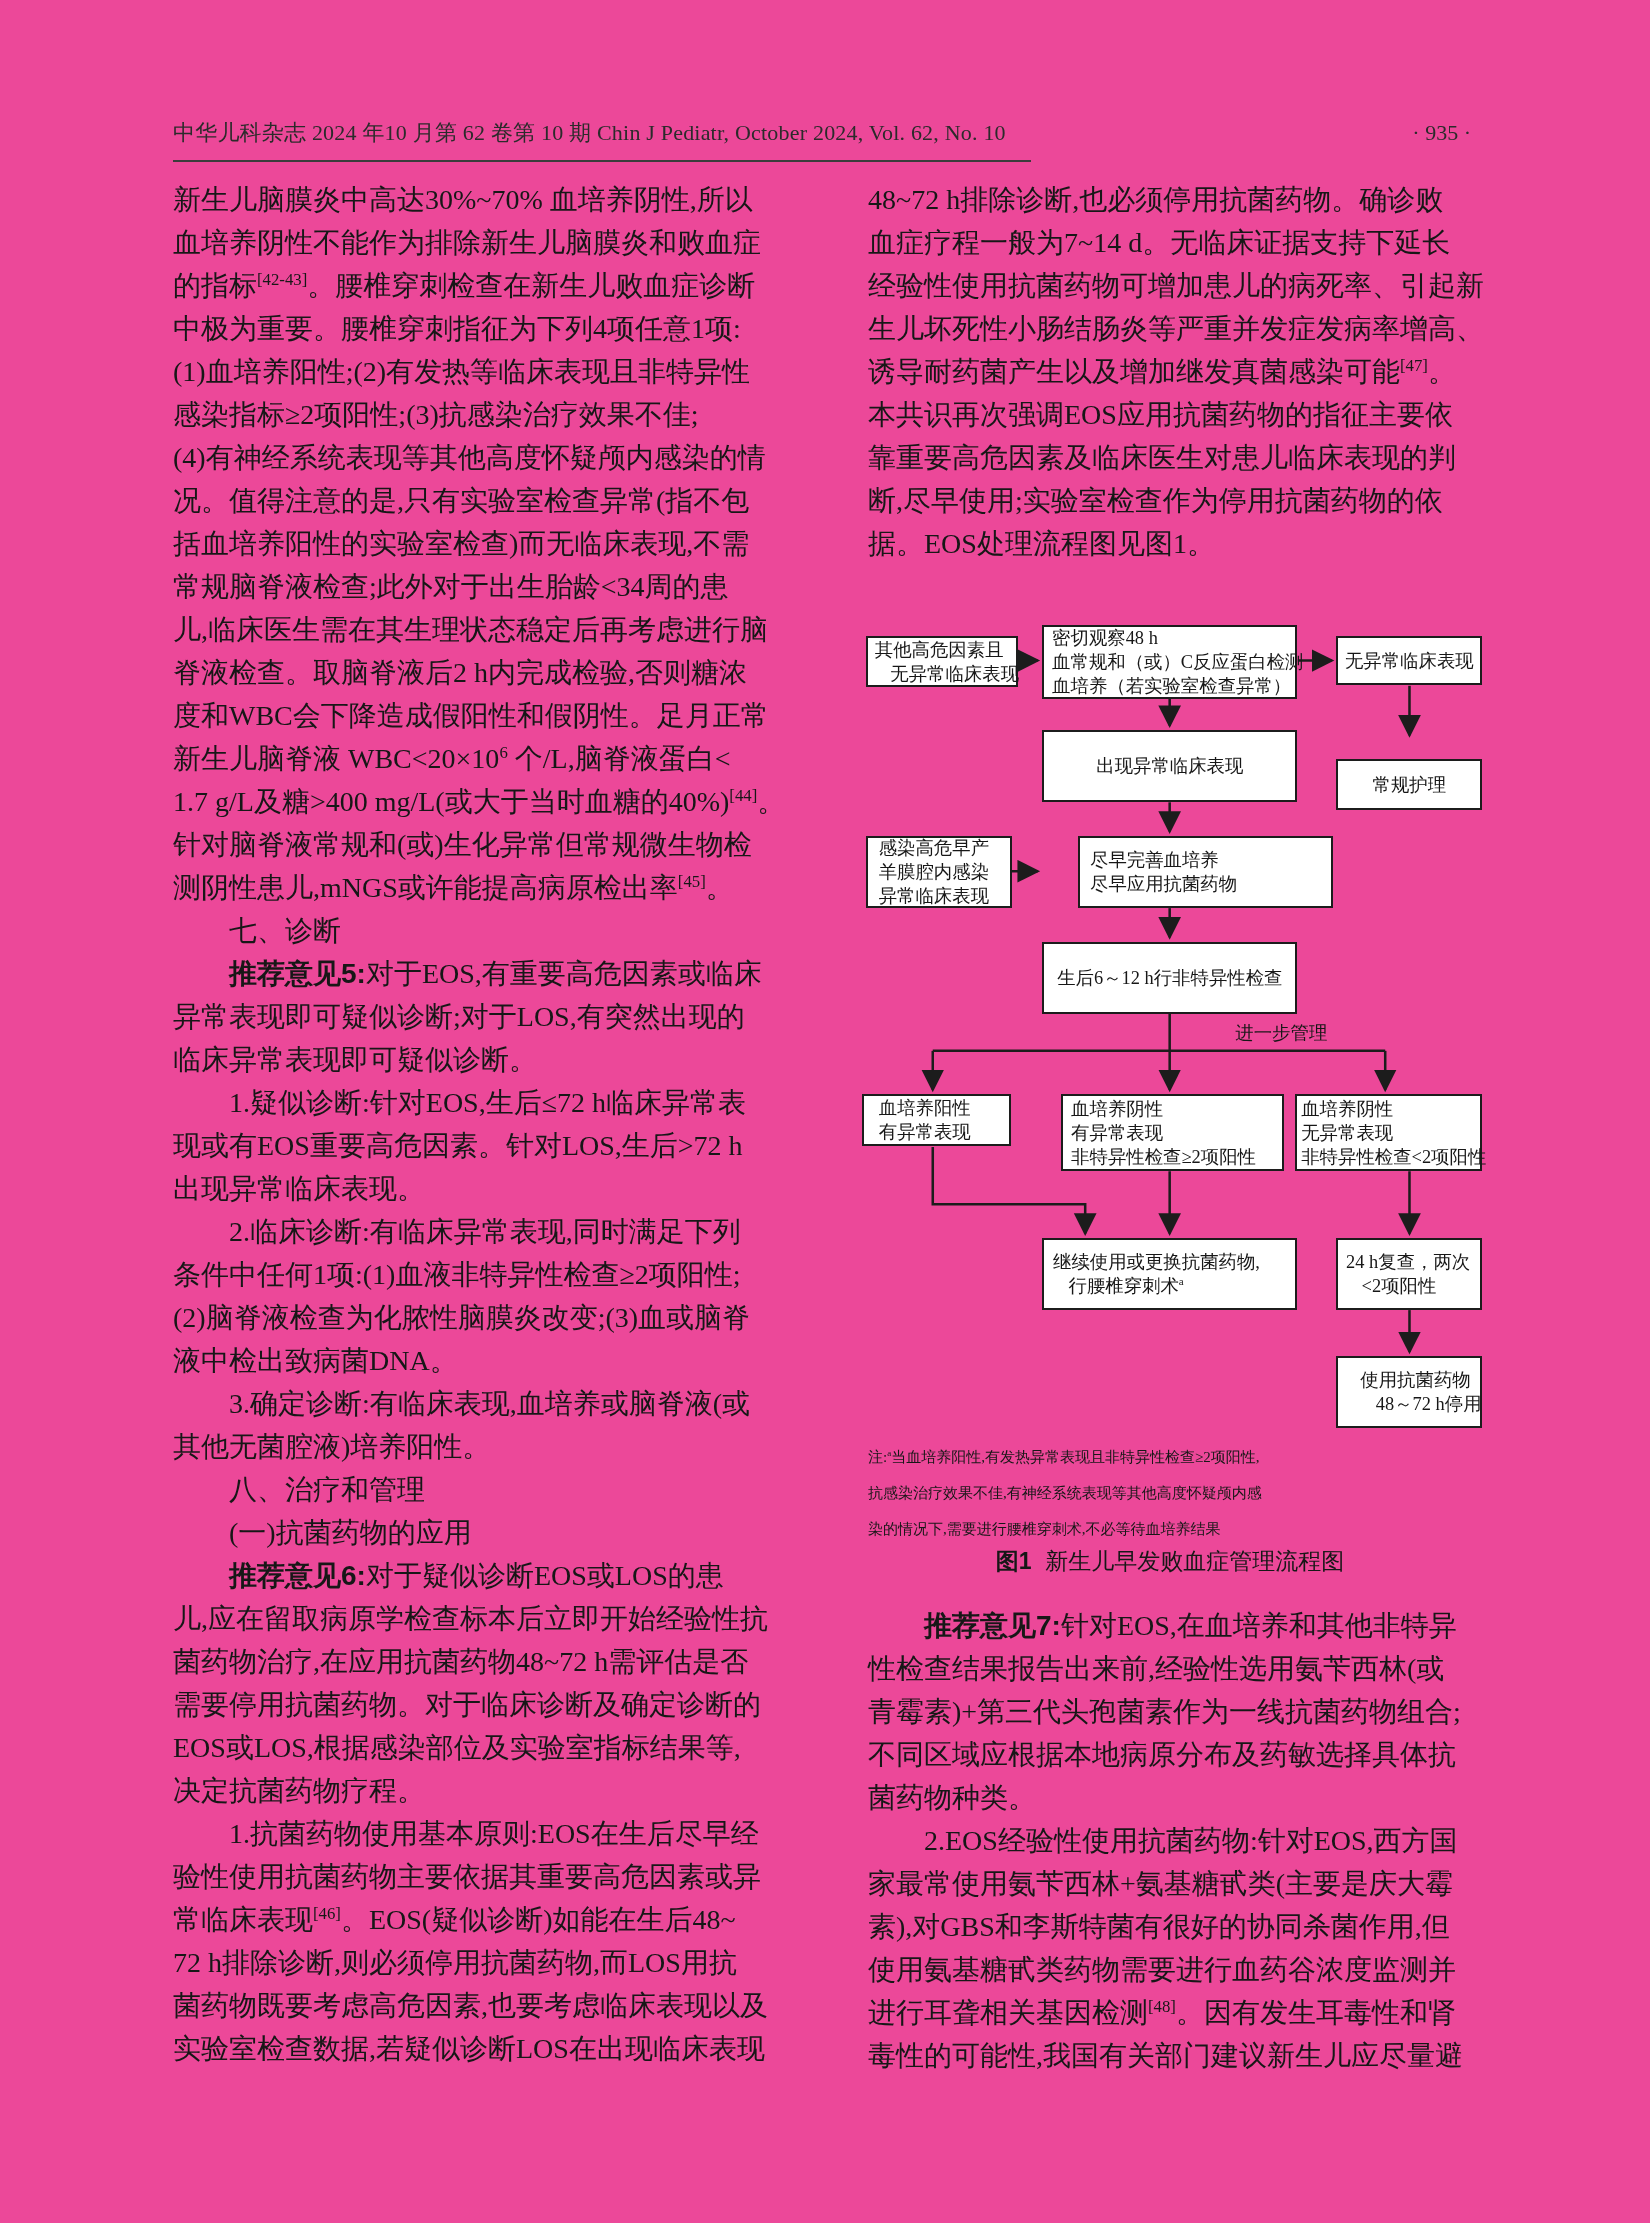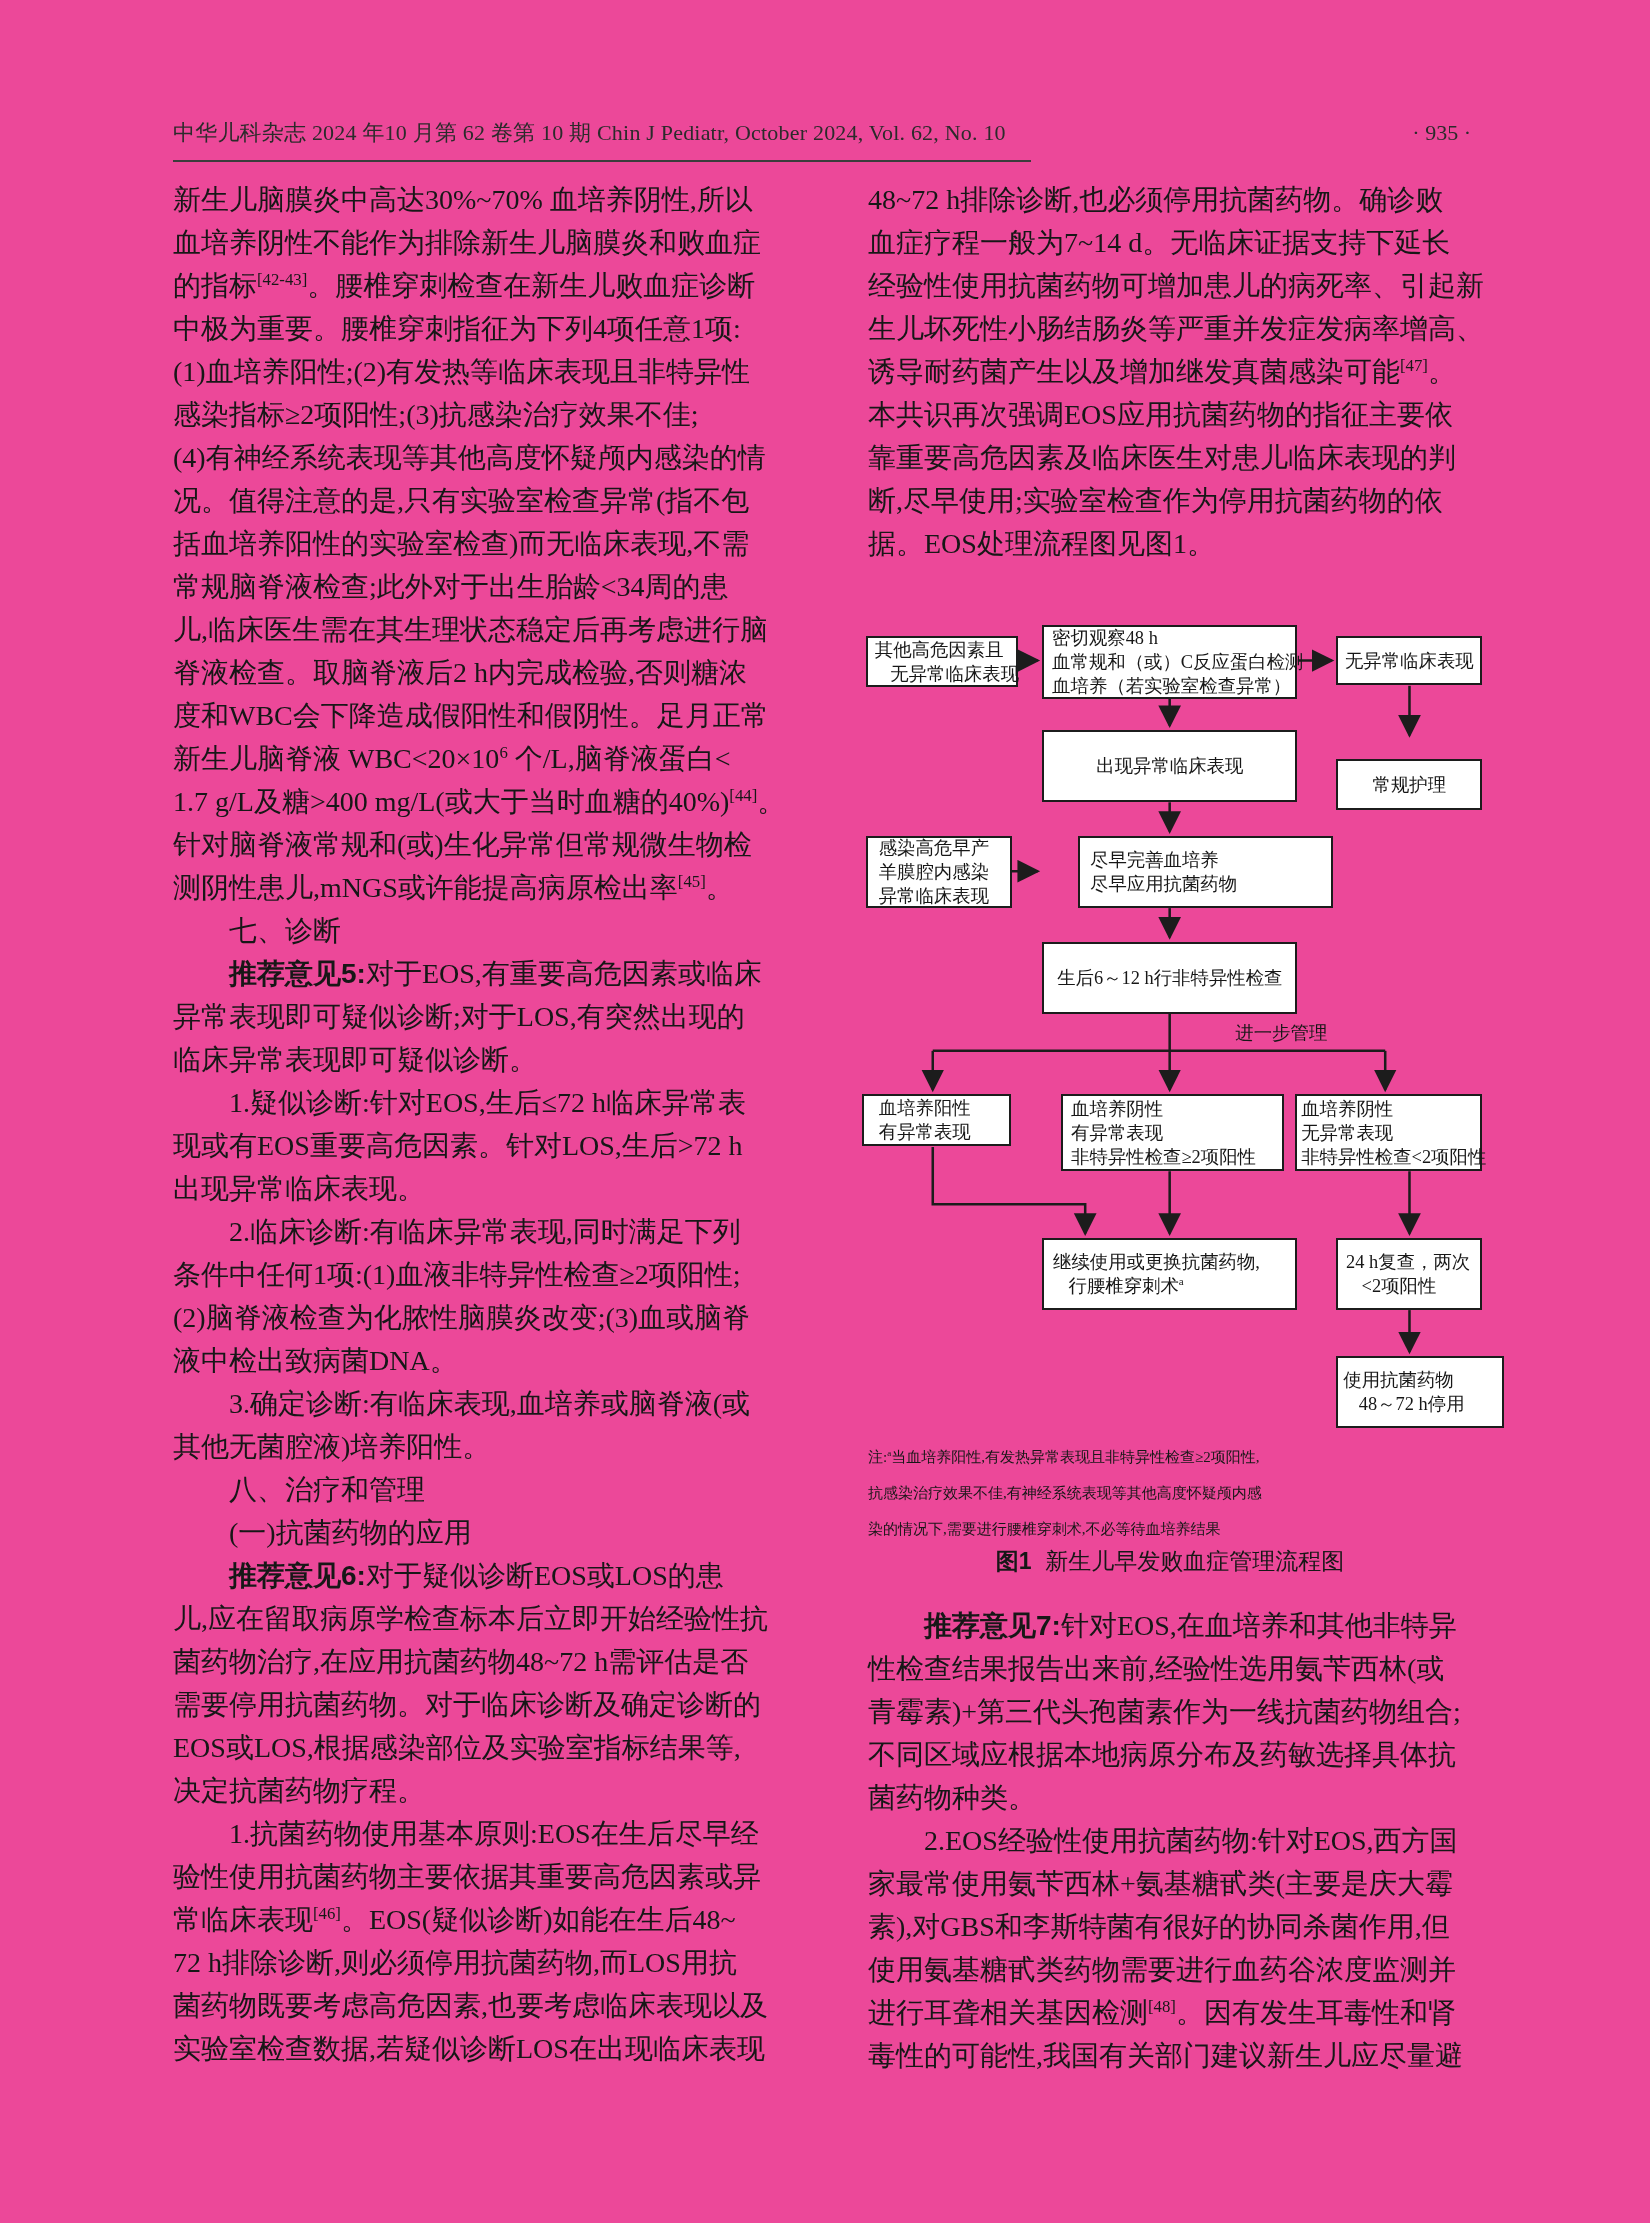--- a/index.html
+++ b/index.html
@@ -27,21 +27,21 @@
   #fb-care    {left:479px;top:128px;width:146px;height:51px;align-items:center;margin-top:19px;}
   #fb-abn     {left:185px;top:118px;width:255px;height:72px;align-items:center;}
   #fb-inf     {left:8.7px;  top:224px;width:146px;height:72px;padding-left:10.7px;}
   #fb-asap    {left:185px;top:224px;width:255px;height:72px;padding-left:9.7px;margin-left:36px;}
   #fb-nonspec {left:185px;top:330px;width:255px;height:72px;align-items:center;}
   #fb-bcpos   {left:4.9px;  top:482px;width:149px;height:52px;padding-left:14.6px;}
   #fb-bcnegab {left:204px;top:482px;width:223px;height:77px;padding-left:7.8px;}
   #fb-bcnegno {left:438px;top:482px;width:187px;height:77px;padding-left:3.9px;}
   #fb-cont    {left:185px;top:626px;width:255px;height:72px;padding-left:8.7px;}
   #fb-recheck {left:479px;top:626px;width:146px;height:72px;padding-left:7.8px;}
-  #fb-useabx  {left:479px;top:744px;width:168px;height:72px;padding-left:5px;}
+  #fb-useabx  {left:479px;top:744px;width:146px;height:72px;padding-left:22px;}
   #fb-label{position:absolute;left:378px;top:408px;font-size:18.4px;white-space:nowrap;font-family:Liberation Serif, serif;}
   #notes{position:absolute;left:0;top:1261px;width:621px;}
   .nt{height:36px;line-height:36px;font-size:15px;white-space:nowrap;}
   #cap{position:absolute;left:0;top:1366px;width:604px;text-align:center;font-size:23px;height:35px;line-height:35px;}
   #cap .b{margin-right:13.6px;}
   #rbot{position:absolute;left:0;top:1426px;width:604px;}
 </style>
 </head>
 <body>
 

